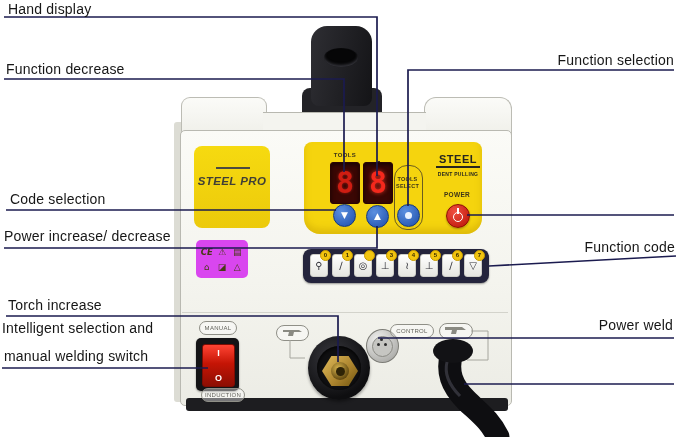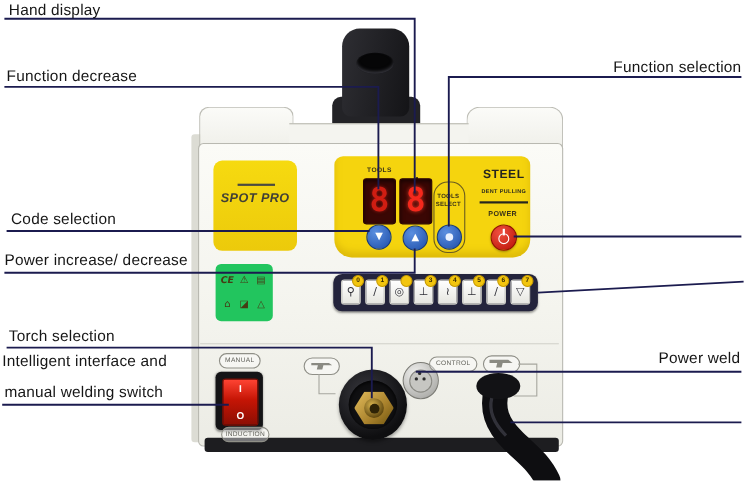--- a/index.html
+++ b/index.html
@@ -48,21 +48,21 @@
         color:#f5281c;text-shadow:0 0 4px rgba(255,60,40,.8);}
   .disp.dim .digit{color:#cf1d12;text-shadow:0 0 3px rgba(230,40,30,.6);}
   .select-pill{left:394px;top:165px;width:27px;height:63px;border:1px solid #6a5c20;border-radius:13px;}
   .select-text{position:absolute;width:27px;text-align:center;font-weight:bold;font-size:5.5px;
                line-height:6px;color:#3c3418;letter-spacing:.2px;}
   .rbtn{position:absolute;width:21px;height:21px;border-radius:50%;border:1px solid #14397e;
         background:radial-gradient(circle at 35% 30%,#5b8fe0,#1d4da8);color:#fff;text-align:center;
         font-size:9px;line-height:21px;font-family:"DejaVu Sans",sans-serif;}
   .sel-dot{position:absolute;left:7px;top:7px;width:7px;height:7px;border-radius:50%;background:#e9f1ff;}
   .steel-label{left:436px;top:153px;width:44px;text-align:center;font-weight:bold;font-size:11px;
-               color:#26261f;letter-spacing:.5px;border-bottom:2px solid #26261f;padding-bottom:18px;}
+               color:#26261f;letter-spacing:.5px;border-bottom:2px solid #26261f;padding-bottom:1px;}
   .dent-label{left:436px;top:171px;width:44px;text-align:center;font-weight:bold;font-size:5px;
               color:#26261f;letter-spacing:.3px;}
   .power-label{left:442px;top:191px;width:30px;text-align:center;font-weight:bold;font-size:6.5px;
                color:#3c3418;letter-spacing:.3px;}
   .btn-power{left:446px;top:204px;width:22px;height:22px;border-radius:50%;border:1px solid #8d0d04;
              background:radial-gradient(circle at 35% 30%,#f05040,#b81005);box-shadow:0 1px 2px rgba(0,0,0,.3);}
   .pwr-ring{position:absolute;left:6px;top:7px;width:8px;height:8px;border:1.5px solid #fff;border-radius:50%;}
   .pwr-bar{position:absolute;left:10px;top:3px;width:2px;height:6px;background:#fff;}
 
   
@@ -70,21 +70,21 @@
           box-shadow:0 1px 2px rgba(0,0,0,.4);}
   .fbtn{position:absolute;top:254px;width:18px;height:23px;border-radius:3px;border:1px solid #cfcfc8;
         background:linear-gradient(#ffffff,#e6e6e0);box-sizing:border-box;}
   .fglyph{position:absolute;left:0;top:0;width:100%;text-align:center;line-height:21px;font-size:10px;
           color:#2e2e36;font-family:"DejaVu Sans",sans-serif;}
   .fbadge{position:absolute;right:-4px;top:-5px;width:9px;height:9px;background:#f2c50f;
           border:1px solid #c79a00;border-radius:50%;font-weight:bold;font-size:6px;line-height:9px;
           text-align:center;color:#3a2c00;}
 
   
-  .safety-plate{left:196px;top:240px;width:52px;height:52px;background:#22c55e;border-radius:5px;
+  .safety-plate{left:196px;top:240px;width:52px;height:38px;background:#d946ef;border-radius:5px;
                 display:grid;grid-template-columns:repeat(3,1fr);align-items:center;justify-items:center;
                 padding:4px 3px;box-sizing:border-box;}
   .sicon{font-size:9px;color:#463b14;font-family:"DejaVu Sans",sans-serif;line-height:10px;}
   .sicon.ce{font-weight:bold;font-style:italic;font-size:8.5px;}
 
   
   .pill{position:absolute;border:1px solid #8f8f87;border-radius:8px;color:#63635c;font-size:6px;
         letter-spacing:.3px;text-align:center;background:rgba(255,255,255,.4);}
   .rocker-bezel{left:196px;top:338px;width:43px;height:53px;background:#141416;border-radius:5px;
                 box-shadow:0 1px 2px rgba(0,0,0,.4);}
@@ -125,21 +125,21 @@
   <div class="abs handle-flange"></div>
   <div class="abs handle"></div>
   <div class="abs handle-hole"></div>
   <div class="abs top-band"></div>
   <div class="abs body-main"></div>
   <div class="abs body-seam"></div>
   <div class="abs base-strip"></div>
 
   <div class="abs brand-plate"></div>
   <div class="abs brand-line"></div>
-  <div class="abs brand-text">SPOT PRO</div>
+  <div class="abs brand-text">STEEL PRO</div>
 
   <div class="abs ctrl-panel"></div>
   <div class="abs tools-label">TOOLS</div>
   <div class="abs bars">
     <i style="height:3px"></i><i style="height:5px"></i><i style="height:7px"></i><i style="height:9px"></i>
   </div>
   <div class="abs disp dim" style="left:330px;top:162px;">
     <span class="digit">8</span>
   </div>
   <div class="abs disp" style="left:363px;top:162px;">
@@ -259,18 +259,19 @@
       <polyline points="378,338 674,338"></polyline>
       <polyline points="464,384 674,384"></polyline>
     </g>
   </svg>
 
   <div class="lbl" style="left:8px;top:1px;">Hand display</div>
   <div class="lbl" style="left:6px;top:61px;">Function decrease</div>
   <div class="lbl r" style="right:5px;top:52px;">Function selection</div>
   <div class="lbl" style="left:4px;top:228px;">Power increase/ decrease</div>
   <div class="lbl" style="left:10px;top:191px;">Code selection</div>
-  <div class="lbl" style="left:8px;top:297px;">Torch selection</div>
-  <div class="lbl" style="left:2px;top:320px;">Intelligent interface and</div>
+  <div class="lbl" style="left:8px;top:297px;">Torch increase</div>
+  <div class="lbl" style="left:2px;top:320px;">Intelligent selection and</div>
   <div class="lbl" style="left:4px;top:348px;">manual welding switch</div>
+  <div class="lbl r" style="right:4px;top:239px;">Function code</div>
   <div class="lbl r" style="right:6px;top:317px;">Power weld</div>
 
 </div>
 
 </body></html>

